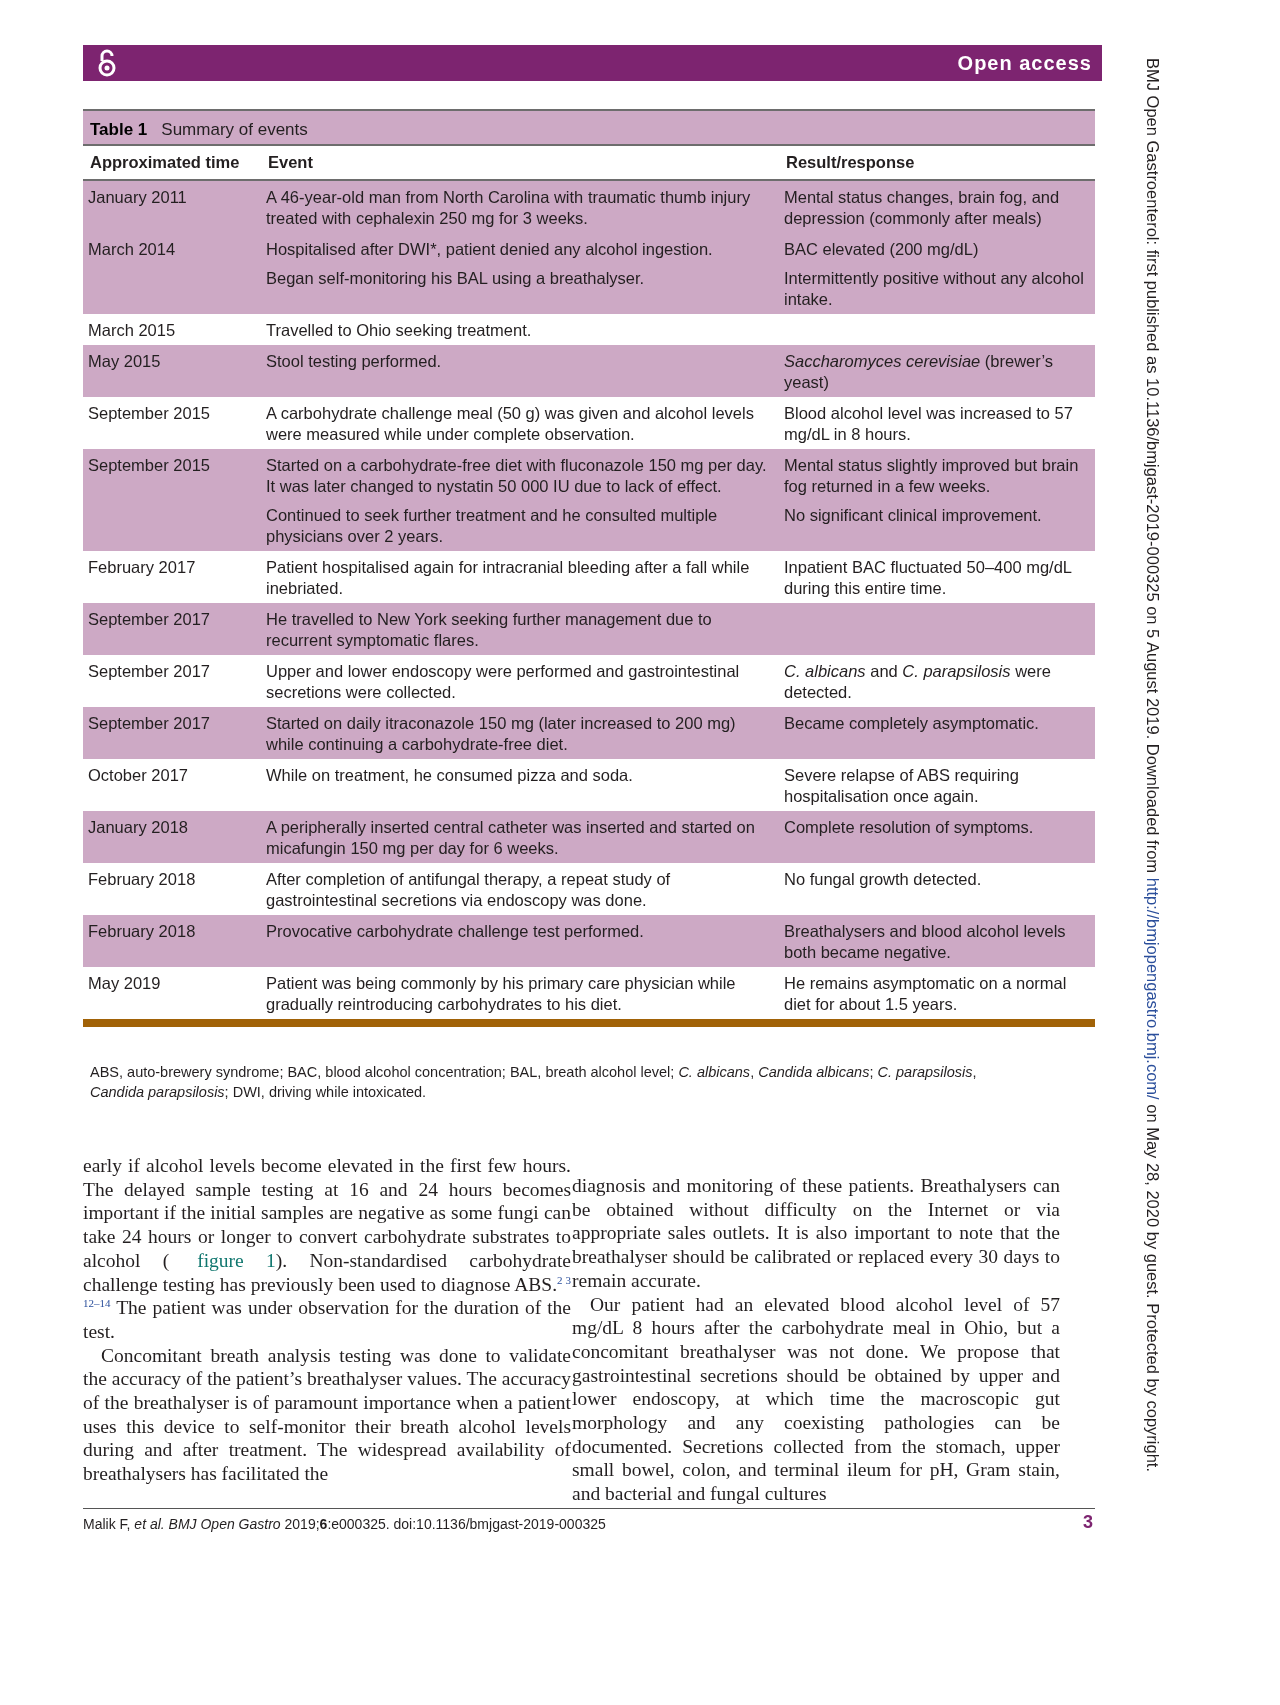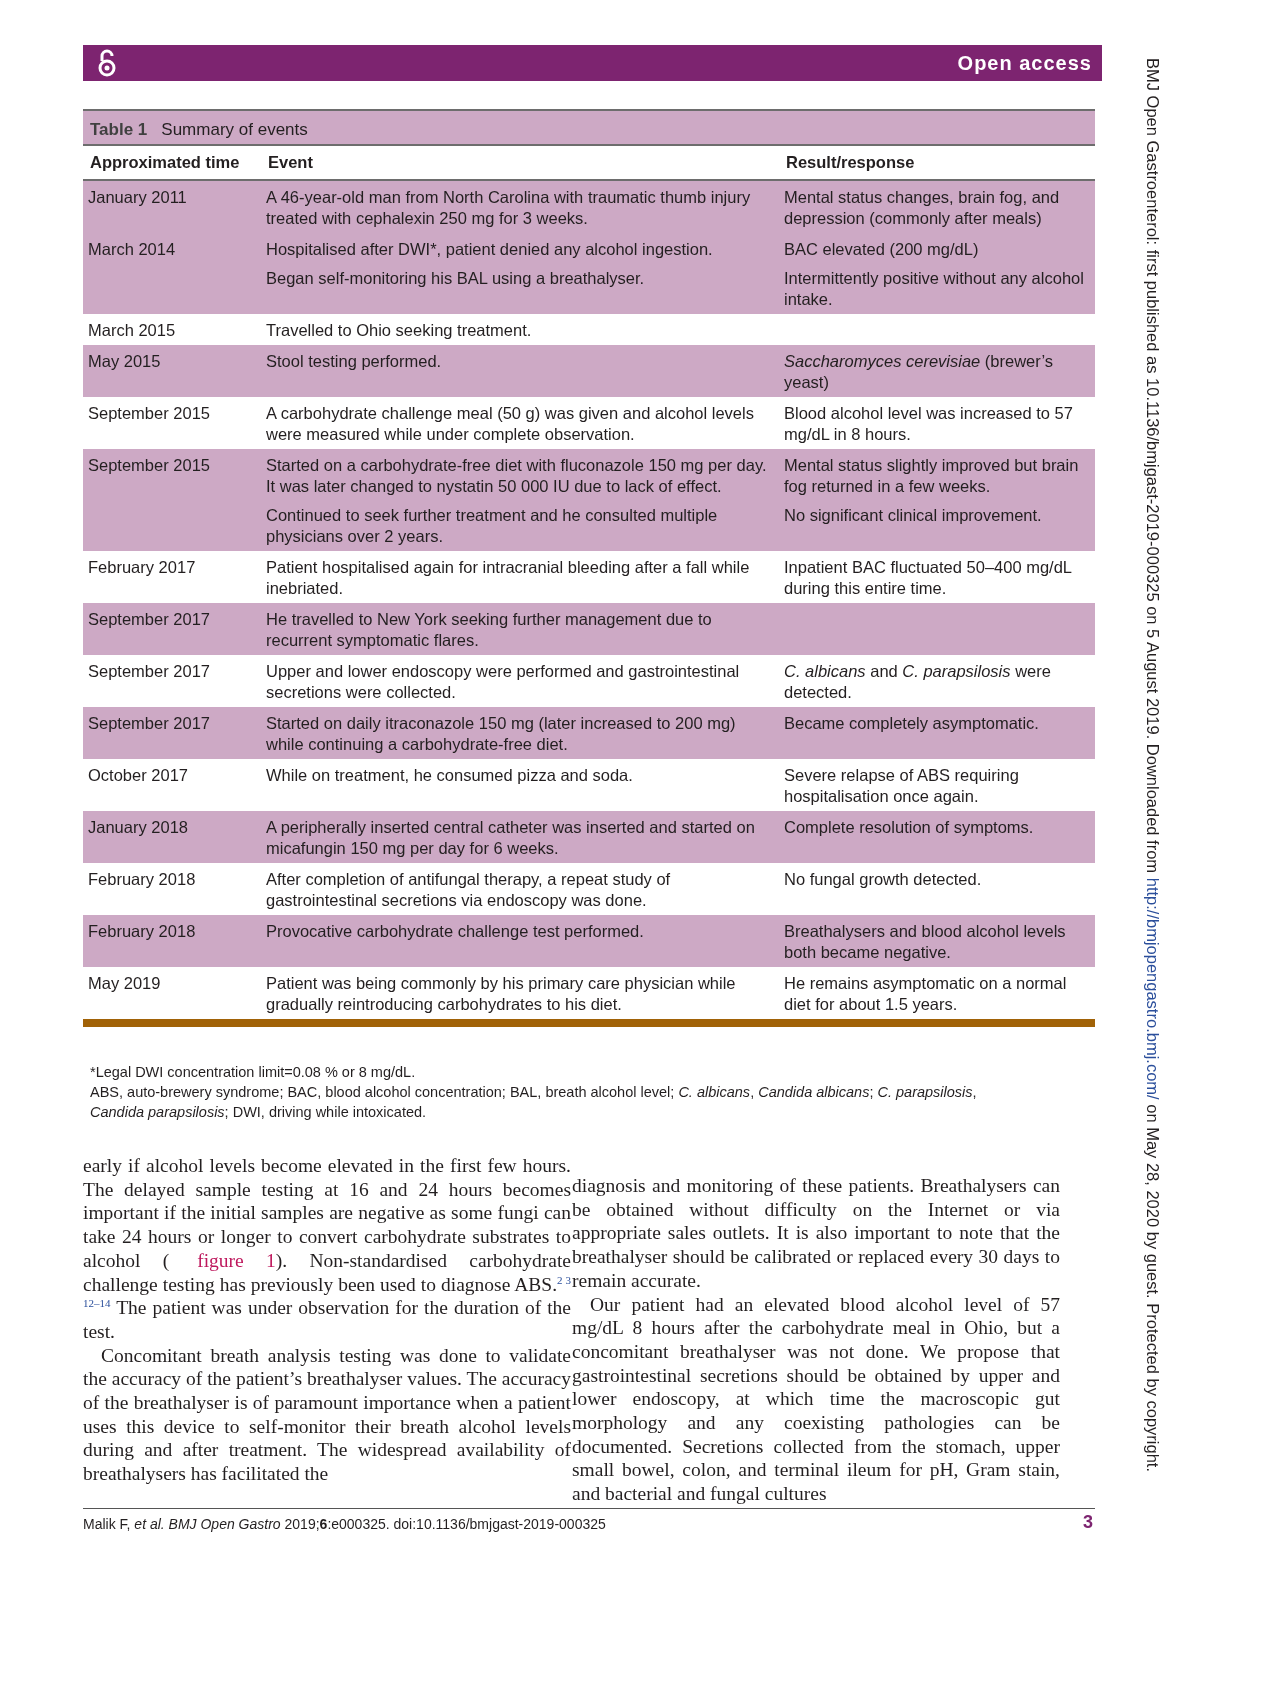--- a/index.html
+++ b/index.html
@@ -4,40 +4,40 @@
 <style>
   html, body { margin: 0; padding: 0; background: #ffffff; }
   body { width: 1280px; height: 1705px; position: relative; overflow: hidden; font-family: "Liberation Sans", sans-serif; color: #231f20; }
 
   .banner { position: absolute; left: 83px; top: 45px; width: 1012px; height: 36px; background: #7d2470; padding-left: 7px; }
   .banner .oa-icon { position: absolute; left: 12px; top: 4px; width: 24px; height: 28px; }
   .banner .oa-label { position: absolute; right: 10px; top: 7px; color: #ffffff; font-weight: bold; font-size: 20px; letter-spacing: 1px; }
 
   .table-wrap { position: absolute; left: 83px; top: 109px; width: 1012px; }
   .table-caption { background: #cda9c5; border-top: 2px solid #6d6d6d; border-bottom: 2px solid #6d6d6d; height: 33px; line-height: 37px; padding-left: 7px; font-size: 17px; }
-  .table-caption .tnum { color: #404040; font-weight: bold; margin-right: 14px; }
+  .table-caption .tnum { color: #000000; font-weight: bold; margin-right: 14px; }
   table { width: 1012px; border-collapse: collapse; font-size: 16.5px; line-height: 21px; }
   th { text-align: left; font-weight: bold; padding: 4px 7px 5px 7px; height: 24px; border-bottom: 2px solid #6d6d6d; }
   td { vertical-align: top; padding: 6px 7px 4px 5px; }
   tr.shade td { background: #cda9c5; }
   tr.sub td { padding-top: 4px; margin-left: 8px; }
   tr.last td { border-bottom: 8px solid #a16207; margin-top: 8px; }
   col.c1 { width: 178px; }
   col.c2 { width: 518px; }
   col.c3 { width: 316px; }
   .it { font-style: italic; }
 
   .footnotes { position: absolute; left: 90px; top: 1062px; width: 1000px; font-size: 14.5px; line-height: 20px; }
 
   .body-col { position: absolute; top: 1154px; width: 488px; font-family: "Liberation Serif", serif; font-size: 19.5px; line-height: 23.7px; text-align: justify; color: #231f20; }
   .body-col p { margin: 0; }
   .body-col p.indent { text-indent: 18px; }
   .col-left { left: 83px; }
   .col-right { left: 572px; margin-top: 20px; }
-  .link { color: #be185d; margin-left: 28px; }
+  .link { color: #0f766e; margin-left: 28px; }
   sup.ref { font-size: 11px; color: #2a4e9b; vertical-align: super; line-height: 0; }
 
   .footer-rule { position: absolute; left: 83px; top: 1508px; width: 1012px; height: 1px; background: #555; }
   .footer-cite { position: absolute; left: 83px; top: 1516px; font-size: 14px; }
   .page-num { position: absolute; left: 1083px; top: 1512px; color: #7d2470; font-weight: bold; font-size: 18px; }
 
   .watermark { position: absolute; left: 1131px; top: 58px; width: 1450px; height: 30px; transform-origin: 0 0; transform: rotate(90deg) translateY(-30px); font-size: 16.5px; line-height: 17px; white-space: normal; color: #231f20; }
   .watermark .wlink { color: #2a4e9b; }
 </style>
 </head>
@@ -155,21 +155,20 @@
       <tr class="last">
         <td>May 2019</td>
         <td>Patient was being commonly by his primary care physician while gradually reintroducing carbohydrates to his diet.</td>
         <td>He remains asymptomatic on a normal diet for about 1.5 years.</td>
       </tr>
     </tbody>
   </table>
 </div>
 
 <div class="footnotes">
-  <div>*Legal DWI concentration limit=0.08 % or 8 mg/dL.</div>
   <div><span>ABS, auto-brewery syndrome; BAC, blood alcohol concentration; BAL, breath alcohol level; </span><span class="it">C. albicans</span><span>, </span><span class="it">Candida albicans</span><span>; </span><span class="it">C. parapsilosis</span><span>,</span><br><span class="it">Candida parapsilosis</span><span>; DWI, driving while intoxicated.</span></div>
 </div>
 
 <div class="body-col col-left">
   <p><span>early if alcohol levels become elevated in the first few hours. The delayed sample testing at 16 and 24 hours becomes important if the initial samples are negative as some fungi can take 24 hours or longer to convert carbohydrate substrates to alcohol (</span><span class="link">figure 1</span><span>). Non-standardised carbohydrate challenge testing has previously been used to diagnose ABS.</span><sup class="ref">2 3 12–14</sup><span> The patient was under observation for the duration of the test.</span></p>
   <p class="indent">Concomitant breath analysis testing was done to validate the accuracy of the patient’s breathalyser values. The accuracy of the breathalyser is of paramount importance when a patient uses this device to self-monitor their breath alcohol levels during and after treatment. The widespread availability of breathalysers has facilitated the</p>
 </div>
 
 <div class="body-col col-right">
   <p>diagnosis and monitoring of these patients. Breathalysers can be obtained without difficulty on the Internet or via appropriate sales outlets. It is also important to note that the breathalyser should be calibrated or replaced every 30 days to remain accurate.</p>

